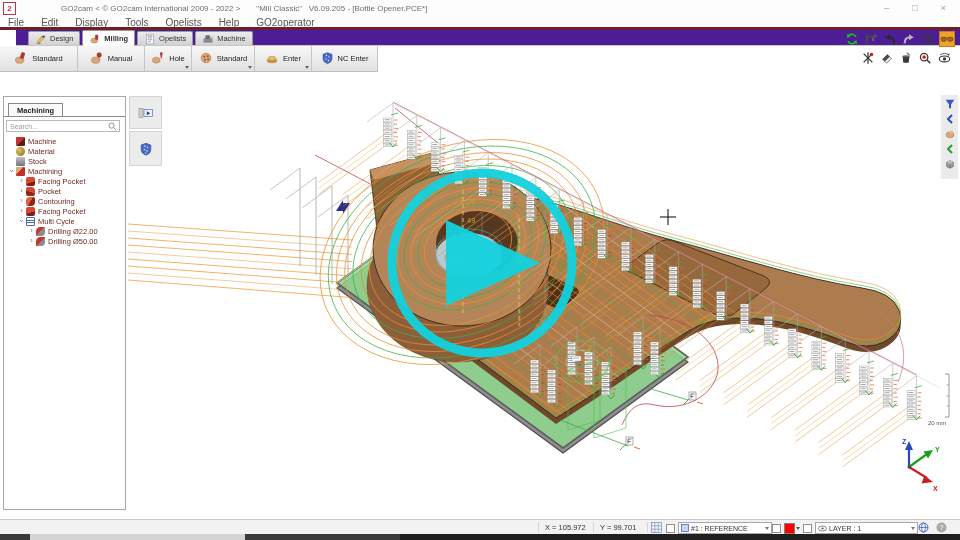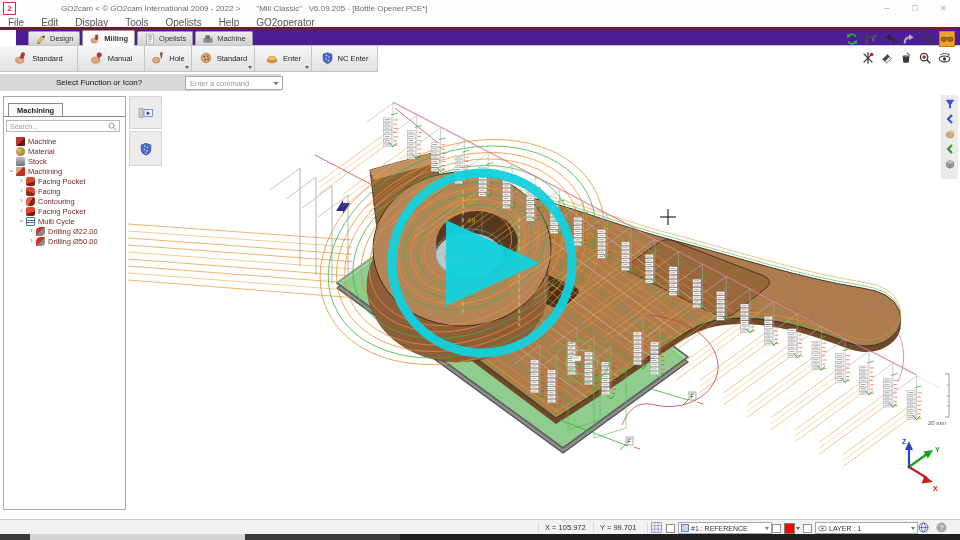--- a/index.html
+++ b/index.html
@@ -282,27 +282,20 @@
       <span class="qicon">
         <svg width="15" height="14" viewBox="0 0 16 16">
           <ellipse cx="8" cy="9" rx="6" ry="3.4" fill="none" stroke="#333" stroke-width="1.2"></ellipse>
           <circle cx="8" cy="9" r="1.8" fill="#333"></circle>
           <path d="M3,4.5 Q8,1 13,4.5" fill="none" stroke="#555" stroke-width="1.1"></path>
           <polygon points="13.8,2.6 13.2,5.6 10.8,4" fill="#555"></polygon>
         </svg>
       </span>
     </div>
 
-  <div class="cmdbar">
-    <span class="cmdlabel">Select Function or Icon?</span>
-    <span class="combo">
-      <span>Enter a command</span>
-      <span class="chev"></span>
-    </span>
-  </div>
 
   <div class="sidebar">
     <div class="side-tab">Machining</div>
     <div class="side-tabline"></div>
     <div class="searchbox">
       <span>Search...</span>
       <svg class="mag" width="9" height="9" viewBox="0 0 9 9">
           <circle cx="3.6" cy="3.6" r="2.6" fill="none" stroke="#888" stroke-width="0.9"></circle>
           <line x1="5.6" y1="5.6" x2="8.2" y2="8.2" stroke="#888" stroke-width="0.9"></line>
         </svg>
@@ -329,21 +322,21 @@
           <span>Machining</span>
         </div>
         <div class="trow" style="padding-left: 14px;">
           <span class="texp closed"></span>
           <span class="ticon ticon-facing-tree"></span>
           <span>Facing Pocket</span>
         </div>
         <div class="trow" style="padding-left: 14px;">
           <span class="texp closed"></span>
           <span class="ticon ticon-pocket-tree"></span>
-          <span>Facing</span>
+          <span>Pocket</span>
         </div>
         <div class="trow" style="padding-left: 14px;">
           <span class="texp closed"></span>
           <span class="ticon ticon-contour-tree"></span>
           <span>Contouring</span>
         </div>
         <div class="trow" style="padding-left: 14px;">
           <span class="texp closed"></span>
           <span class="ticon ticon-facing-tree"></span>
           <span>Facing Pocket</span>

